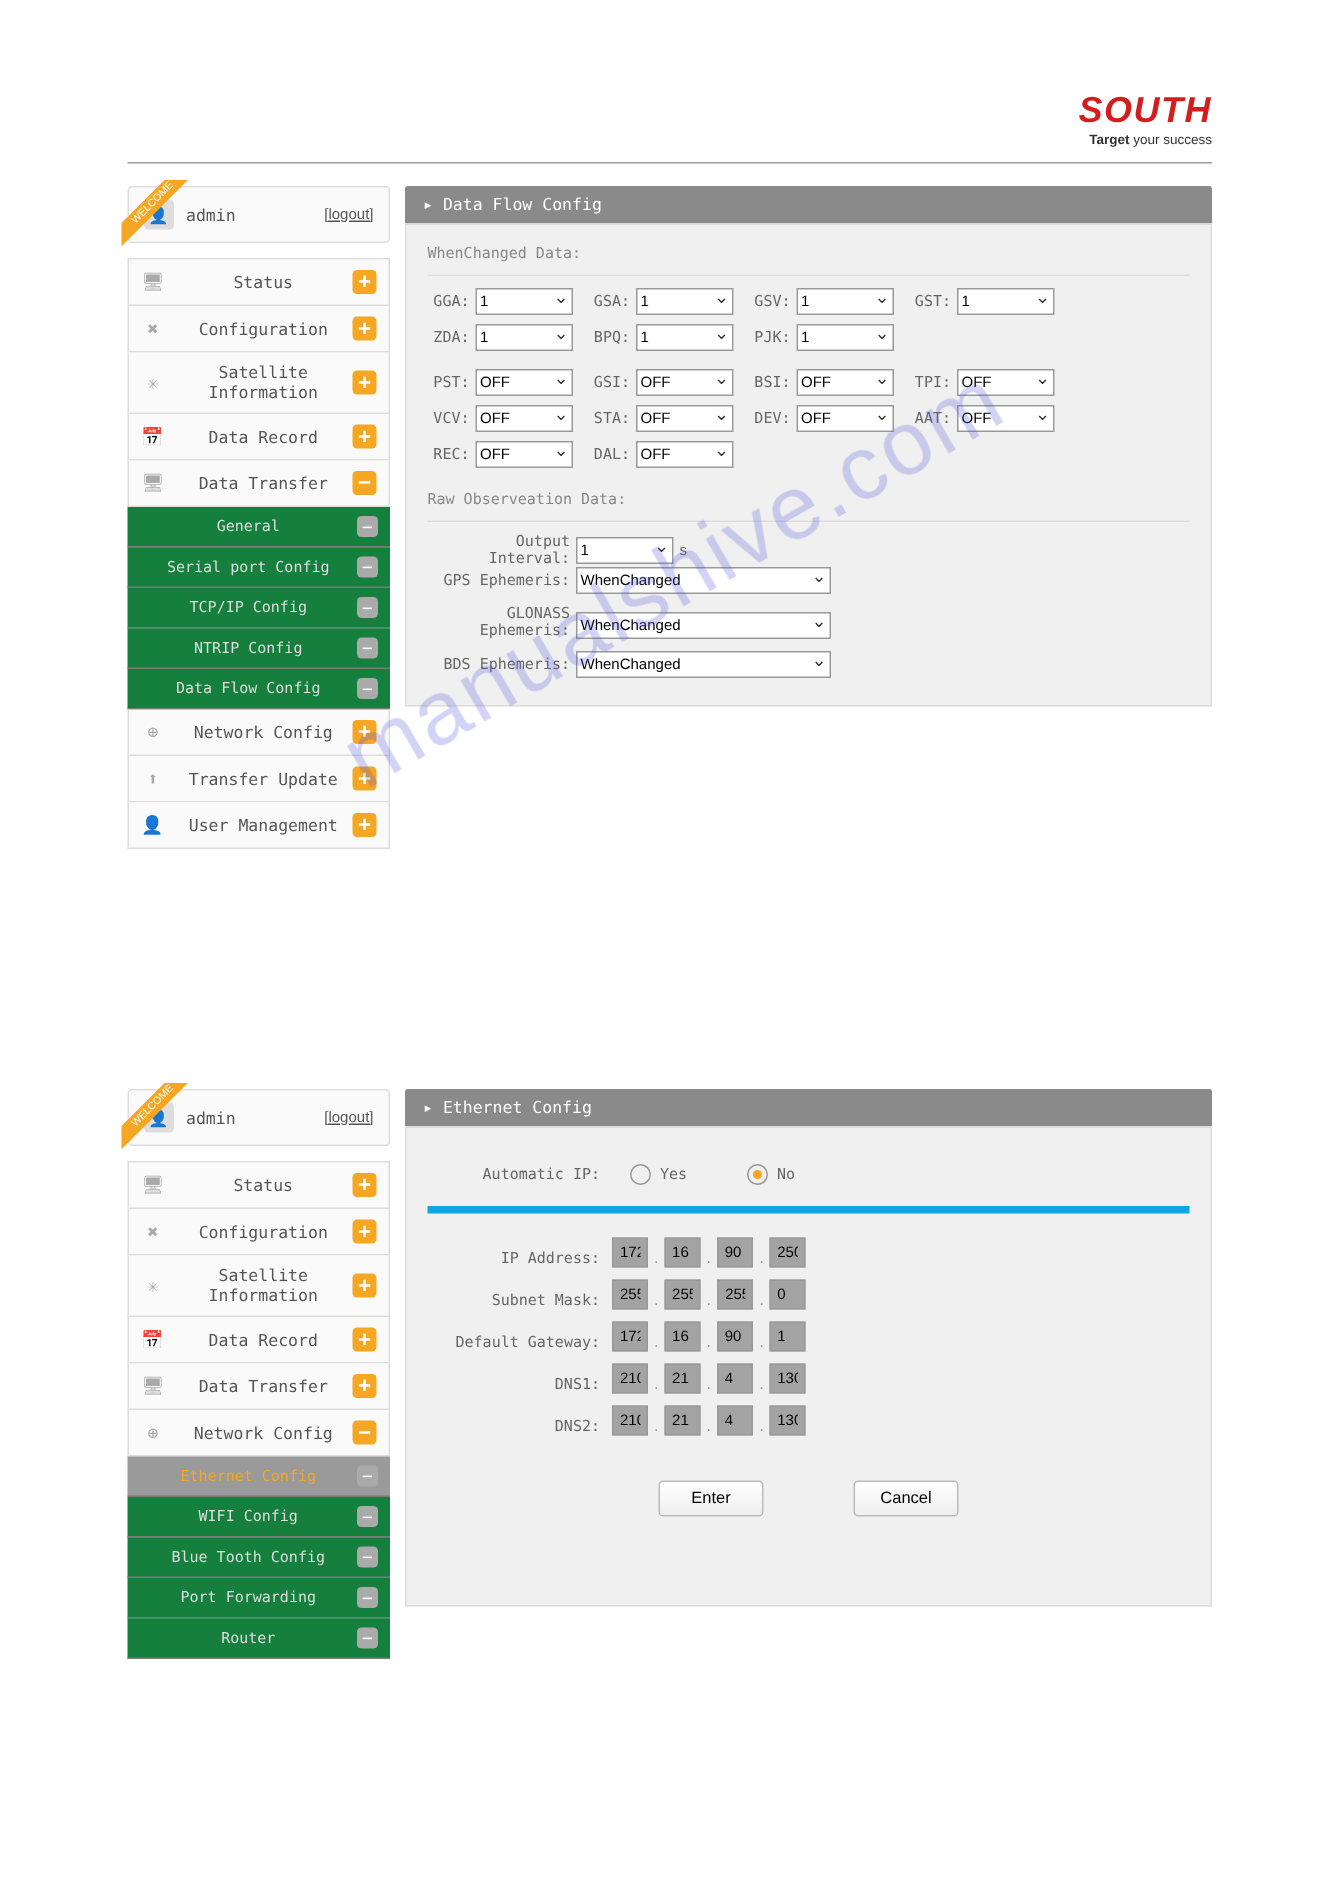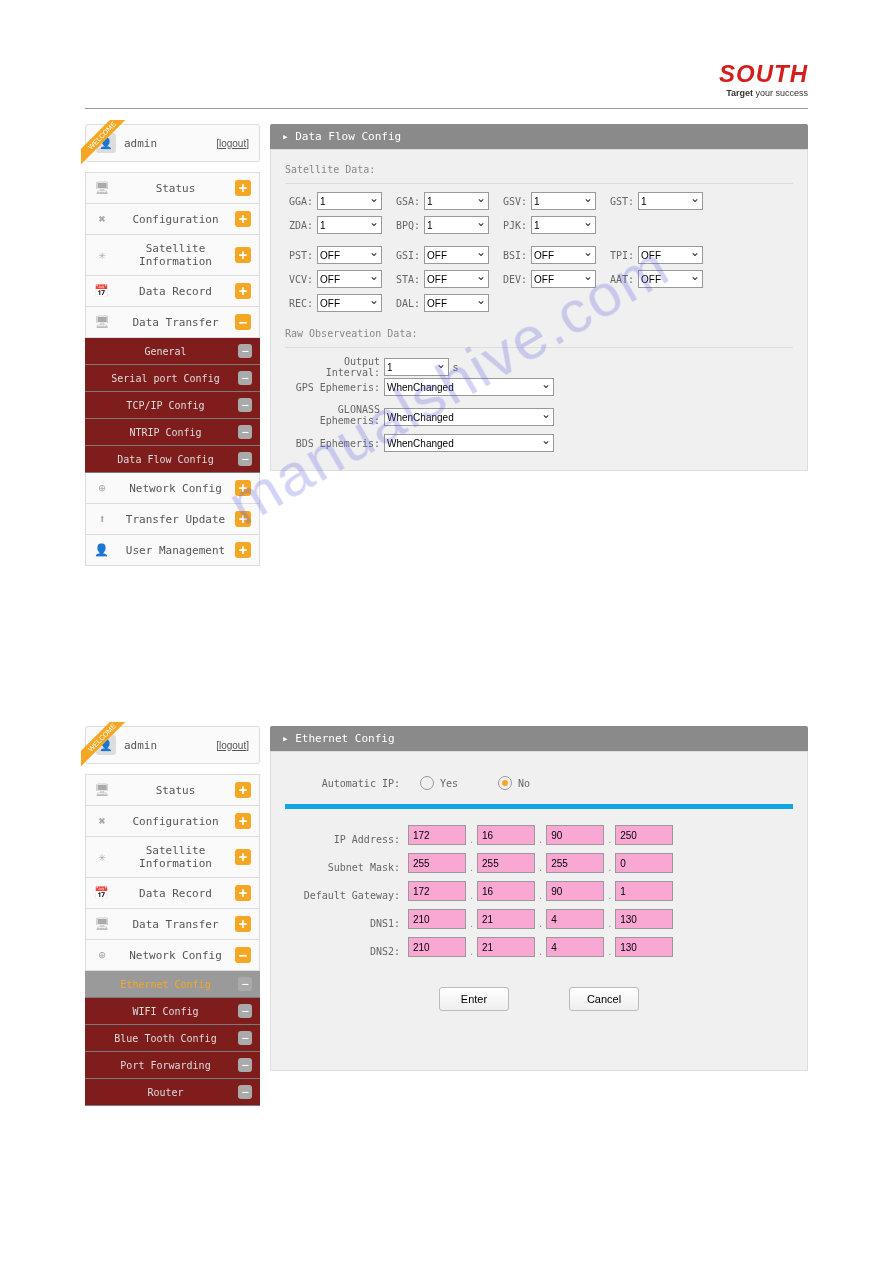--- a/index.html
+++ b/index.html
@@ -18,21 +18,21 @@
 .user-icon { width: 20px; height: 20px; background: #ddd; border-radius: 3px; margin-right: 8px; display: flex; align-items: center; justify-content: center; color: #999; }
 .user-name { flex: 1; text-align: left; color: #555; font-family: monospace; font-size: 11px; }
 .logout { color: #555; text-decoration: underline; font-size: 10px; cursor: pointer; }
 .nav-item { display: flex; align-items: center; padding: 7px 8px; border: 1px solid #ddd; border-top: none; background: #fafafa; cursor: pointer; font-family: monospace; font-size: 11px; color: #555; }
 .nav-item:first-child { border-top: 1px solid #ddd; }
 .nav-icon { width: 16px; text-align: center; margin-right: 6px; color: #aaa; font-size: 12px; }
 .nav-label { flex: 1; text-align: center; }
 .nav-toggle { width: 16px; height: 16px; border-radius: 3px; display: flex; align-items: center; justify-content: center; color: #fff; font-size: 14px; font-weight: bold; line-height: 1; }
 .nav-toggle.plus { background: #f5a623; }
 .nav-toggle.minus { background: #f5a623; }
-.sub-item { display: flex; align-items: center; padding: 6px 8px; background: #7f1d1d; color: #ddd; border-bottom: 1px solid #7a7a7a; cursor: pointer; font-family: monospace; font-size: 10px; }
+.sub-item { display: flex; align-items: center; padding: 6px 8px; background: #15803d; color: #ddd; border-bottom: 1px solid #7a7a7a; cursor: pointer; font-family: monospace; font-size: 10px; }
 .sub-item.active { background: #9a9a9a; color: #f5a623; }
 .sub-label { flex: 1; text-align: center; }
 .sub-toggle { width: 14px; height: 14px; border-radius: 3px; background: #aaa; color: #fff; display: flex; align-items: center; justify-content: center; font-size: 12px; }
 .main { flex: 1; }
 .panel-header { background: #8a8a8a; color: #fff; padding: 6px 12px; font-family: monospace; font-size: 11px; border-radius: 2px 2px 0 0; }
 .panel-header::before { content: "▸ "; }
 .panel-body { background: #f0f0f0; border: 1px solid #ddd; padding: 10px 14px; min-height: 320px; }
 .section-title { color: #888; font-family: monospace; font-size: 10px; padding: 4px 0 8px; border-bottom: 1px solid #ddd; margin-bottom: 8px; }
 .field-grid { display: flex; flex-wrap: wrap; gap: 6px 10px; margin-bottom: 12px; }
 .field { display: flex; align-items: center; }
@@ -44,21 +44,21 @@
 .select-val { flex: 1; }
 .unit { margin-left: 4px; font-size: 10px; color: #666; }
 .radio-row { display: flex; align-items: center; padding: 14px 0; border-bottom: 5px solid #0ea5e9; }
 .radio-label { width: 115px; text-align: right; font-family: monospace; font-size: 10px; color: #666; margin-right: 20px; }
 .radio-opt { display: flex; align-items: center; margin-right: 40px; cursor: pointer; }
 .radio-circle { width: 14px; height: 14px; border: 1px solid #999; border-radius: 50%; margin-right: 6px; display: flex; align-items: center; justify-content: center; }
 .radio-circle.checked::after { content: ""; width: 6px; height: 6px; background: #f5a623; border-radius: 50%; }
 .radio-text { font-family: monospace; font-size: 10px; color: #666; }
 .ip-row { display: flex; align-items: flex-end; margin-bottom: 8px; }
 .ip-label { width: 115px; text-align: right; font-family: monospace; font-size: 10px; color: #666; margin-right: 8px; }
-.ip-input { width: 58px; height: 20px; border: 1px solid #999; background: #f9a8d4; font-size: 10px; padding: 0 4px; }
+.ip-input { width: 24px; height: 20px; border: 1px solid #999; background: #a3a3a3; font-size: 10px; padding: 0 4px; }
 .ip-dot { margin: 0 4px; color: #999; }
 .btn-row { display: flex; justify-content: center; gap: 60px; margin-top: 30px; }
 .btn { width: 70px; height: 24px; border: 1px solid #bbb; background: linear-gradient(#fff, #eee); border-radius: 3px; cursor: pointer; font-size: 11px; display: flex; align-items: center; justify-content: center; }
 .watermark { position: fixed; top: 350px; left: 200px; font-size: 60px; color: rgba(80, 80, 220, 0.25); transform: rotate(-30deg); pointer-events: none; font-weight: normal; z-index: 100; letter-spacing: 2px; }
 .gap { height: 160px; }
 </style>
 </head>
 <body>
 
 <div class="watermark">manualshive.com</div>
@@ -138,21 +138,21 @@
           <div class="nav-item">
     <div class="nav-icon">👤</div>
     <div class="nav-label">User Management</div>
     <div class="nav-toggle plus">+</div>
   </div>
         </div>
     </div>
     <div class="main">
       <div class="panel-header">Data Flow Config</div>
       <div class="panel-body">
-        <div class="section-title">Satellite Data:</div>
+        <div class="section-title">WhenChanged Data:</div>
         <div class="field-grid" id="sec1">
             <div class="field">
     <div class="field-label">GGA:</div>
     <div class="select">
                 <span class="select-val">1</span>
               </div>
   </div>
             <div class="field">
     <div class="field-label">GSA:</div>
     <div class="select">

